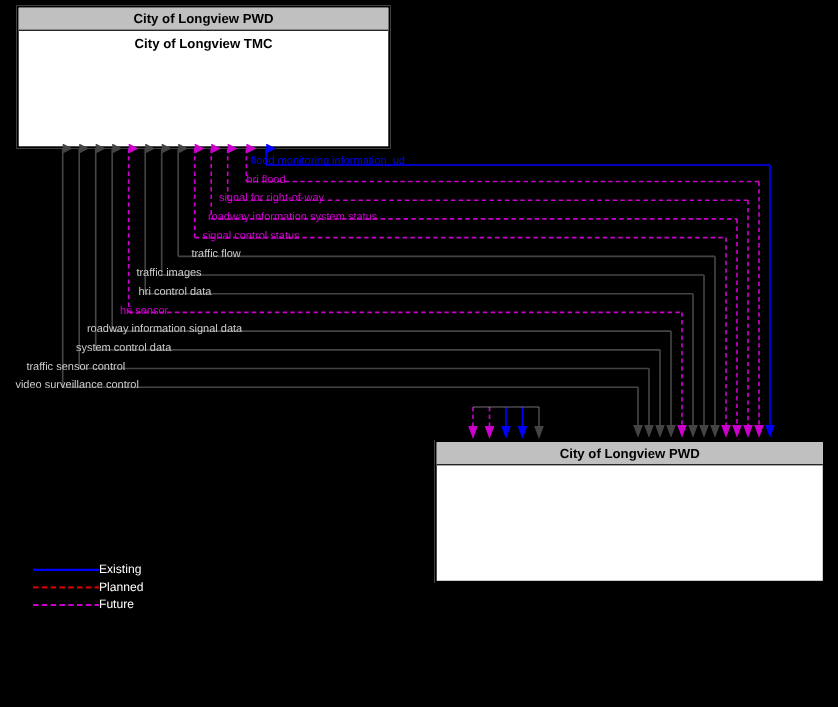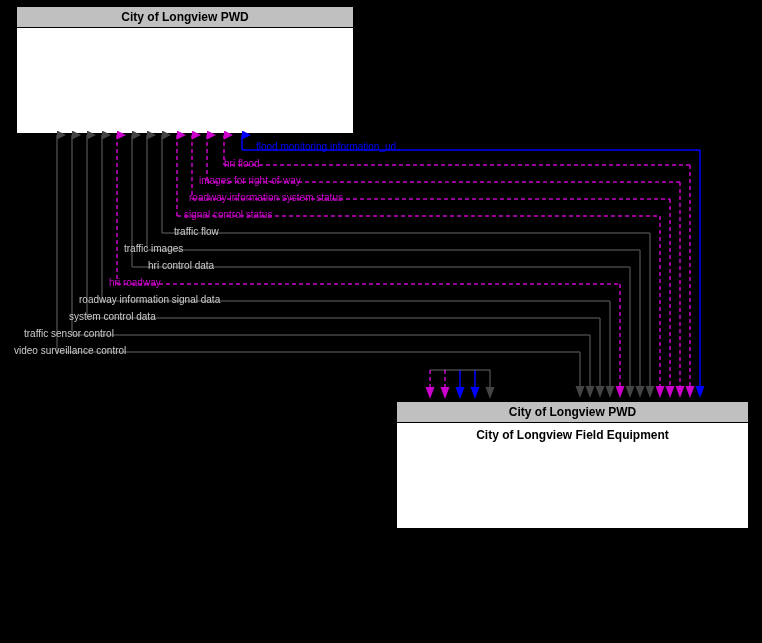--- a/index.html
+++ b/index.html
@@ -72,25 +72,25 @@
       pointer-events: none;
     }
   </style>
 </head>
 <body>
 
 <div id="diagram">
 
   <div class="box" style="left:15px; top:5px; width:340px; height:130px;">
     <div class="box-header">City of Longview PWD</div>
+    <div class="box-title">City of Longview TMC</div>
   </div>
 
   <div class="box" style="left:395px; top:400px; width:355px; height:130px;">
     <div class="box-header">City of Longview PWD</div>
-    <div class="box-title">City of Longview Field Equipment</div>
   </div>
 
   <svg id="arrows">
     <defs>
       <marker id="arrow-blue" markerWidth="8" markerHeight="8" refX="6" refY="3" orient="auto">
         <path d="M0,0 L0,6 L8,3 z" fill="#0000ff"></path>
       </marker>
       <marker id="arrow-magenta" markerWidth="8" markerHeight="8" refX="6" refY="3" orient="auto">
         <path d="M0,0 L0,6 L8,3 z" fill="#cc00cc"></path>
       </marker>
@@ -162,28 +162,48 @@
 
     <line x1="430" y1="370" x2="430" y2="396" stroke="#cc00cc" stroke-width="1.5" stroke-dasharray="4,3" marker-end="url(#arrow-magenta)"></line>
     <line x1="445" y1="370" x2="445" y2="396" stroke="#cc00cc" stroke-width="1.5" stroke-dasharray="4,3" marker-end="url(#arrow-magenta)"></line>
     <line x1="460" y1="370" x2="460" y2="396" stroke="#0000ff" stroke-width="1.5" marker-end="url(#arrow-blue)"></line>
     <line x1="475" y1="370" x2="475" y2="396" stroke="#0000ff" stroke-width="1.5" marker-end="url(#arrow-blue)"></line>
     <line x1="490" y1="370" x2="490" y2="396" stroke="#444" stroke-width="1.5" marker-end="url(#arrow-dark)"></line>
 
     <line x1="430" y1="370" x2="490" y2="370" stroke="#ccc" stroke-width="0.5"></line>
   </svg>
 
-  <div class="data-label label-blue" style="left:256px; top:141px;">flood monitoring information_ud</div>
+  <div class="data-label label-blue" style="left:228px; top:141px;">flood monitoring information_ud</div>
   <div class="data-label label-magenta" style="left:224px; top:158px;">hri flood</div>
-  <div class="data-label label-magenta" style="left:199px; top:175px;">images for right-of-way</div>
+  <div class="data-label label-magenta" style="left:199px; top:175px;">signal for right-of-way</div>
   <div class="data-label label-magenta" style="left:189px; top:192px;">roadway information system status</div>
   <div class="data-label label-magenta" style="left:184px; top:209px;">signal control status</div>
   <div class="data-label label-dark" style="left:174px; top:226px; color:#ccc;">traffic flow</div>
   <div class="data-label" style="left:124px; top:243px; color:#ccc;">traffic images</div>
-  <div class="data-label" style="left:148px; top:260px; color:#ccc;">hri control data</div>
-  <div class="data-label label-magenta" style="left:109px; top:277px;">hri roadway</div>
+  <div class="data-label" style="left:126px; top:260px; color:#ccc;">hri control data</div>
+  <div class="data-label label-magenta" style="left:109px; top:277px;">hri sensor</div>
   <div class="data-label" style="left:79px; top:294px; color:#ccc;">roadway information signal data</div>
   <div class="data-label" style="left:69px; top:311px; color:#ccc;">system control data</div>
   <div class="data-label" style="left:24px; top:328px; color:#ccc;">traffic sensor control</div>
   <div class="data-label" style="left:14px; top:345px; color:#ccc;">video surveillance control</div>
 
+  <div class="legend">
+    <div class="legend-item">
+      <svg width="60" height="10">
+        <line x1="0" y1="5" x2="60" y2="5" stroke="#0000ff" stroke-width="2"></line>
+      </svg>
+      <span class="legend-label">Existing</span>
+    </div>
+    <div class="legend-item">
+      <svg width="60" height="10">
+        <line x1="0" y1="5" x2="60" y2="5" stroke="#cc0000" stroke-width="2" stroke-dasharray="5,3"></line>
+      </svg>
+      <span class="legend-label">Planned</span>
+    </div>
+    <div class="legend-item">
+      <svg width="60" height="10">
+        <line x1="0" y1="5" x2="60" y2="5" stroke="#cc00cc" stroke-width="2" stroke-dasharray="5,3"></line>
+      </svg>
+      <span class="legend-label">Future</span>
+    </div>
+  </div>
 
 </div>
 
 </body></html>

